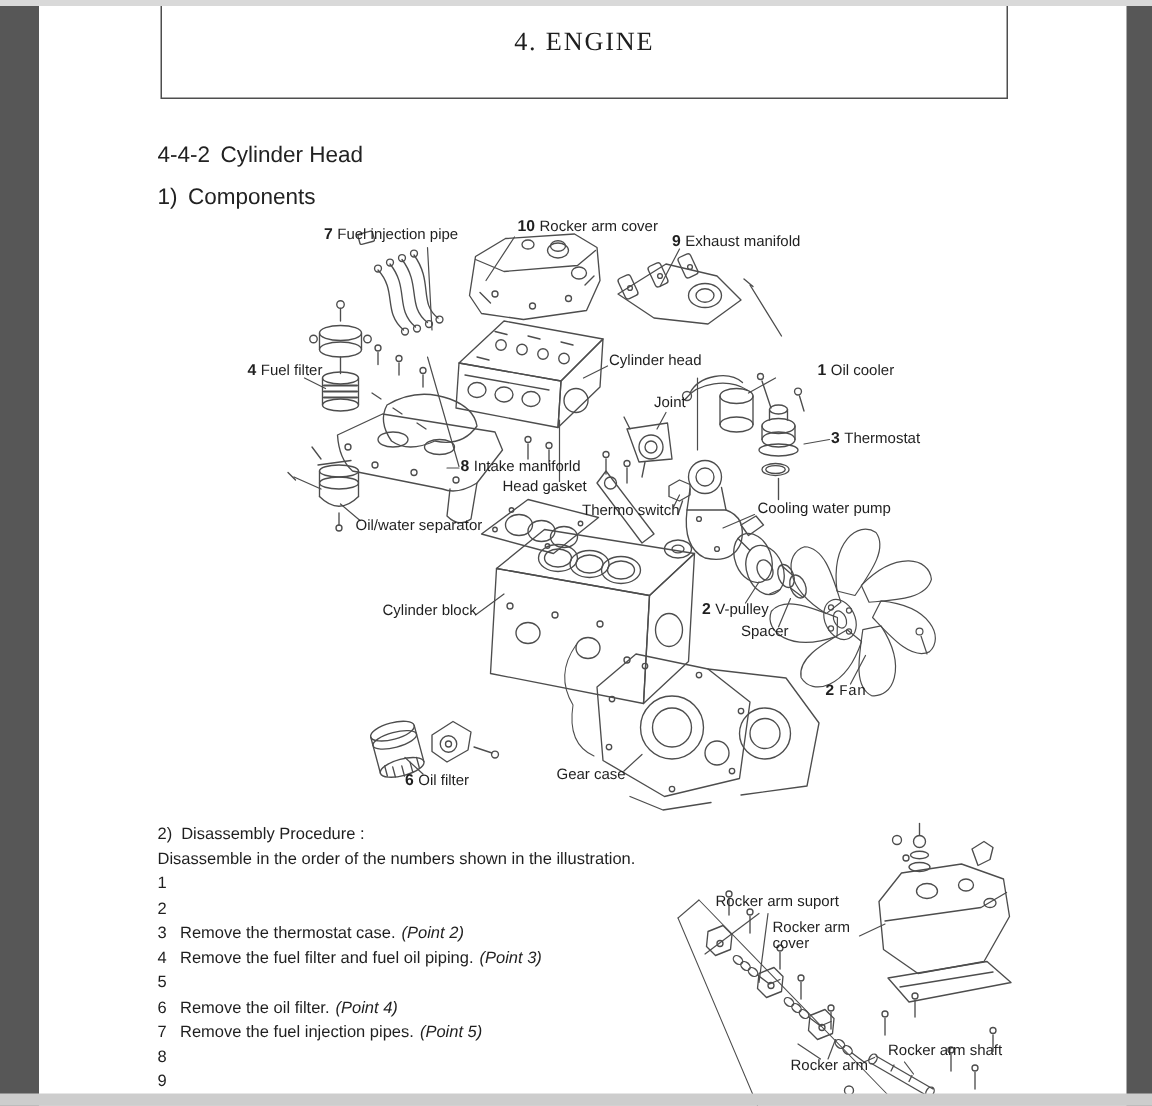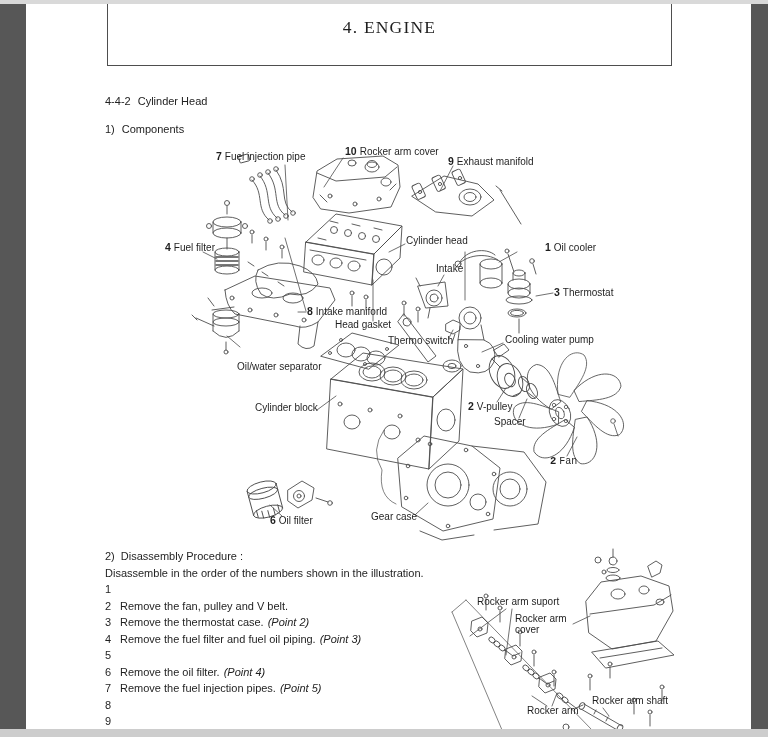--- a/index.html
+++ b/index.html
@@ -19,21 +19,21 @@
     position:absolute;left:107px;top:3px;width:563px;height:61px;
     border:1.5px solid #4e4e4e;background:#fff;
     display:flex;justify-content:center;align-items:flex-start;
   }
   .header-box .title{
     margin-top:13px;
     font-family:"Liberation Serif", serif;
     font-size:17.5px;letter-spacing:1.2px;color:#1e1e1e;
   }
 
-  .h-line{position:absolute;font-size:11px;color:#222;white-space:nowrap;}
+  .h-line{position:absolute;font-size:15px;color:#222;white-space:nowrap;}
   .h-line .hn{margin-right:7px;}
 
   
   .plabel{position:absolute;font-size:10px;line-height:10.5px;color:#1f1f1f;white-space:nowrap;}
   .plabel b{font-weight:bold;font-size:10.5px;margin-right:3px;}
   .plabel b:empty{display:none;margin:0;}
 
   .proc{position:absolute;left:105px;top:548px;width:350px;font-size:11px;color:#1f1f1f;}
   .proc .row{display:flex;line-height:16.5px;}
   .proc .hn{margin-right:6px;}
@@ -435,27 +435,27 @@
   <div class="h-line" style="left:105px;top:123px;">
     <span class="hn">1)</span><span>Components</span>
   </div>
 
   <div class="plabel" style="left:216px;top:151px;"><b>7</b><span>Fuel injection pipe</span></div>
   <div class="plabel" style="left:345px;top:146px;"><b>10</b><span>Rocker arm cover</span></div>
   <div class="plabel" style="left:448px;top:156px;"><b>9</b><span>Exhaust manifold</span></div>
   <div class="plabel" style="left:165px;top:242px;"><b>4</b><span>Fuel filter</span></div>
   <div class="plabel" style="left:406px;top:236px;"><span>Cylinder head</span></div>
   <div class="plabel" style="left:515px;top:242px;margin-left:30px;"><b>1</b><span>Oil cooler</span></div>
-  <div class="plabel" style="left:436px;top:264px;"><span>Intake</span></div>
+  <div class="plabel" style="left:436px;top:264px;"><span>Joint</span></div>
   <div class="plabel" style="left:554px;top:287px;"><b>3</b><span>Thermostat</span></div>
   <div class="plabel" style="left:307px;top:306px;"><b>8</b><span>Intake maniforld</span></div>
   <div class="plabel" style="left:335px;top:320px;"><span>Head gasket</span></div>
   <div class="plabel" style="left:388px;top:336px;"><span>Thermo switch</span></div>
   <div class="plabel" style="left:505px;top:335px;"><span>Cooling water pump</span></div>
-  <div class="plabel" style="left:237px;top:362px;"><span>Oil/water separator</span></div>
+  <div class="plabel" style="left:237px;top:346px;"><span>Oil/water separator</span></div>
   <div class="plabel" style="left:255px;top:403px;"><span>Cylinder block</span></div>
   <div class="plabel" style="left:468px;top:401px;"><b>2</b><span>V-pulley</span></div>
   <div class="plabel" style="left:494px;top:417px;"><span>Spacer</span></div>
   <div class="plabel" style="left:550px;top:456px;font-family:Liberation Mono, monospace;"><b>2</b><span>Fan</span></div>
   <div class="plabel" style="left:270px;top:515px;"><b>6</b><span>Oil filter</span></div>
   <div class="plabel" style="left:371px;top:512px;"><span>Gear case</span></div>
 
   <div class="plabel" style="left:477px;top:597px;"><span>Rocker arm suport</span></div>
   <div class="plabel" style="left:515px;top:614px;">
     <div>Rocker arm</div>
@@ -468,21 +468,20 @@
     <div class="row">
       <span class="hn">2)</span>
       <span>Disassembly Procedure :</span>
     </div>
     <div class="intro">Disassemble in the order of the numbers shown in the illustration.</div>
     <div class="row">
         <span class="sn">1</span>
       </div>
     <div class="row">
         <span class="sn">2</span>
-        <span><span>Remove the fan, pulley and V belt.</span></span>
       </div>
     <div class="row">
         <span class="sn">3</span>
         <span><span>Remove the thermostat case.</span><span class="pt">(Point 2)</span></span>
       </div>
     <div class="row">
         <span class="sn">4</span>
         <span><span>Remove the fuel filter and fuel oil piping.</span><span class="pt">(Point 3)</span></span>
       </div>
     <div class="row">

